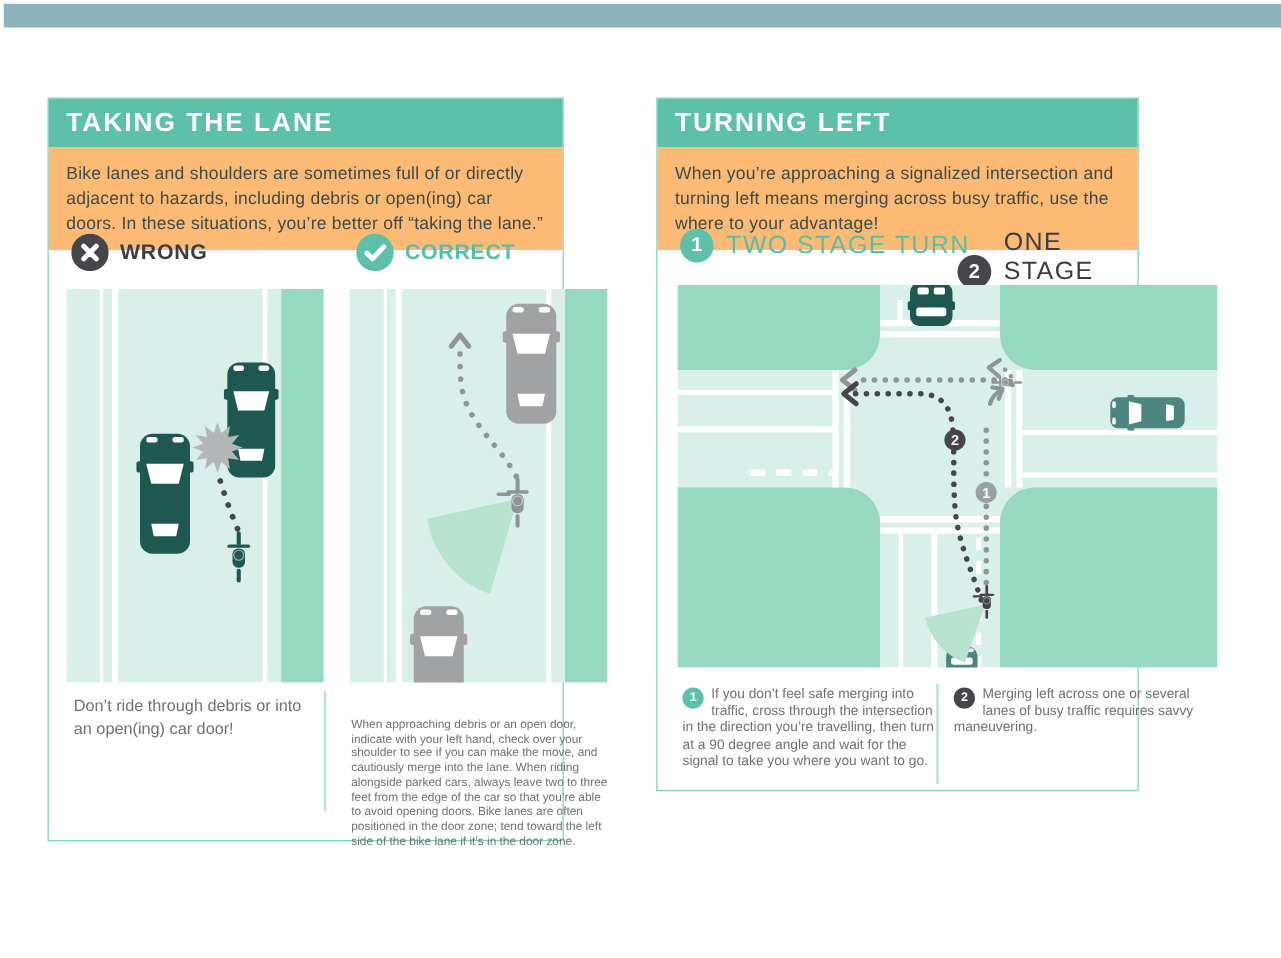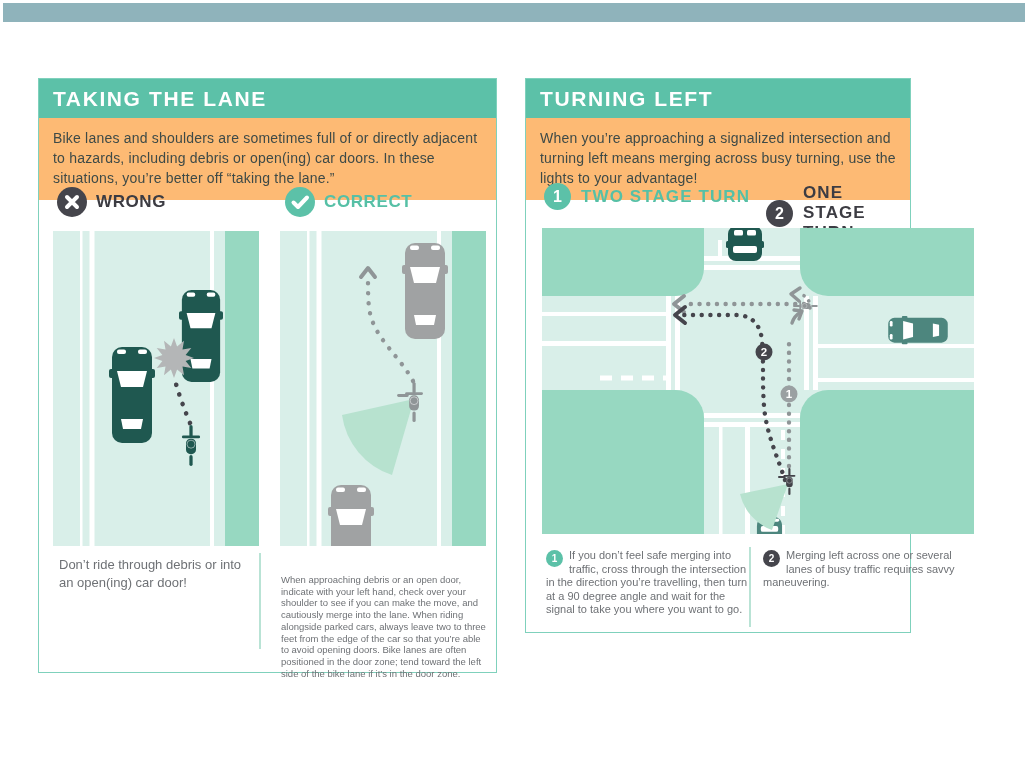--- a/index.html
+++ b/index.html
@@ -1,35 +1,35 @@
 <!DOCTYPE html>
 <html><head>
 <meta charset="utf-8">
 <style>
   html,body{margin:0;padding:0;background:#fff;}
   .page{position:relative;width:1025px;height:766px;background:#fff;overflow:hidden;
         font-family:"Liberation Sans","DejaVu Sans",sans-serif;}
   .top-band{position:absolute;left:3px;top:3px;right:0;height:19px;background:#8fb3bb;}
   .panel{position:absolute;background:#fff;border:1.5px solid #7fd1bc;box-sizing:border-box;}
-  .panel-left{left:38px;top:78px;width:459px;height:595px;}
+  .panel-left{left:38px;top:78px;width:413px;height:595px;}
   .panel-right{left:525px;top:78px;width:386px;height:555px;}
   .panel-header{height:39px;background:#5cc1a8;color:#fff;font-size:21px;font-weight:bold;
                 letter-spacing:1.6px;line-height:40px;padding-left:14px;}
   .panel-intro{background:#fdba74;color:#3e4a47;font-size:14px;line-height:20px;
                padding:10px 14px 12px;letter-spacing:0.2px;}
   .verdict{position:absolute;display:flex;align-items:center;gap:9px;}
   .verdict-label{font-size:17px;font-weight:800;letter-spacing:0.6px;}
   .lbl-dark{color:#3c3c43;}
   .lbl-teal{color:#56c0a6;}
   .badge-circle{width:27px;height:27px;border-radius:50%;color:#fff;font-weight:800;
                 font-size:16px;text-align:center;line-height:27px;flex:0 0 auto;}
   .bg-teal{background:#5cc1a8;}
   .bg-dark{background:#45454c;}
   .option{position:absolute;display:flex;align-items:center;gap:10px;}
-  .option-label{font-size:17px;font-weight:700;letter-spacing:1.1px;}
+  .option-label{font-size:20px;font-weight:400;letter-spacing:1.1px;}
   .diagram{position:absolute;}
   .caption{position:absolute;color:#6e7175;}
   .cap-wrong{left:20px;top:477px;width:190px;font-size:13px;line-height:17.5px;}
   .cap-correct{left:242px;top:471px;width:208px;font-size:9.5px;line-height:11.7px;margin-top:24px;}
   .cap-divider{position:absolute;width:1.5px;background:#b9e3d5;}
   .div-left{left:220px;top:474px;height:96px;}
   .div-right{left:223px;top:468px;height:80px;}
   .r-cap{position:absolute;color:#6e7175;font-size:11px;line-height:13.5px;}
   .r-cap1{left:20px;top:470px;width:203px;}
   .r-cap2{left:237px;top:470px;width:208px;}
@@ -146,21 +146,21 @@
       </g>
     </svg>
 
     <div class="caption cap-wrong">Don’t ride through debris or into an open(ing) car door!</div>
     <div class="cap-divider div-left"></div>
     <div class="caption cap-correct">When approaching debris or an open door, indicate with your left hand, check over your shoulder to see if you can make the move, and cautiously merge into the lane. When riding alongside parked cars, always leave two to three feet from the edge of the car so that you’re able to avoid opening doors. Bike lanes are often positioned in the door zone; tend toward the left side of the bike lane if it’s in the door zone.</div>
   </div>
 
   <div class="panel panel-right">
     <div class="panel-header">TURNING LEFT</div>
-    <div class="panel-intro">When you’re approaching a signalized intersection and turning left means merging across busy turning, use the lights to your advantage!</div>
+    <div class="panel-intro">When you’re approaching a signalized intersection and turning left means merging across busy traffic, use the where to your advantage!</div>
 
     <div class="option" style="left:18px;top:104px;">
       <div class="badge-circle bg-teal">1</div>
       <span class="option-label lbl-teal">TWO STAGE TURN</span>
     </div>
     <div class="option" style="left:240px;top:104px;">
       <div class="badge-circle bg-dark">2</div>
       <span class="option-label lbl-dark">ONE STAGE TURN</span>
     </div>
 

